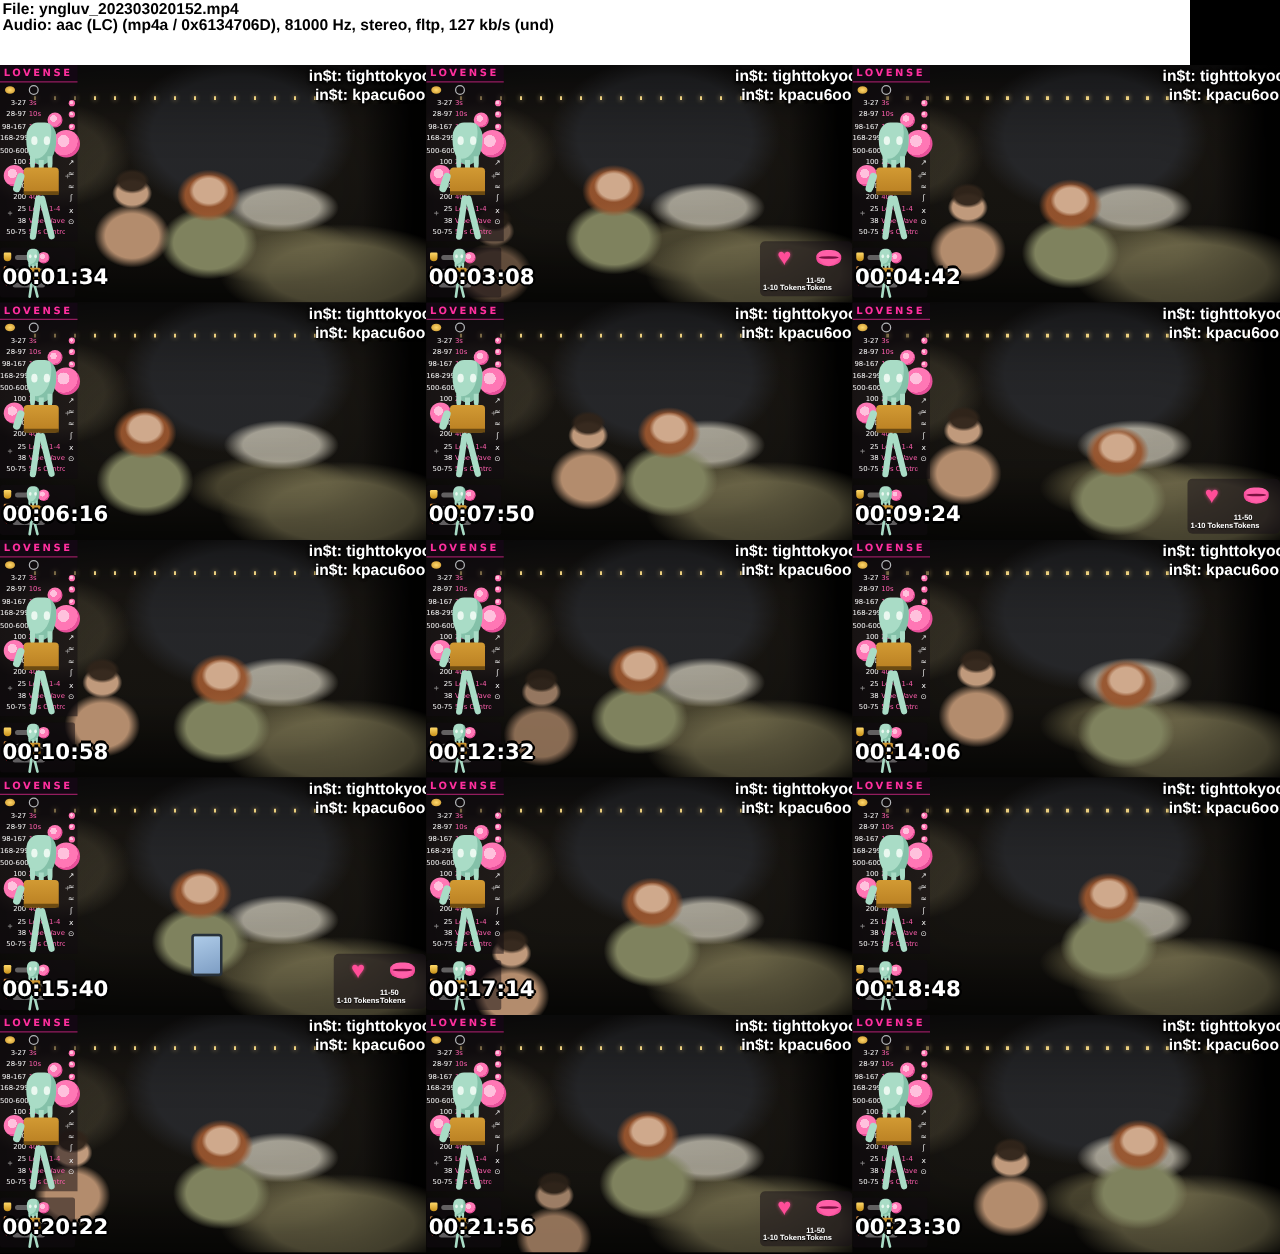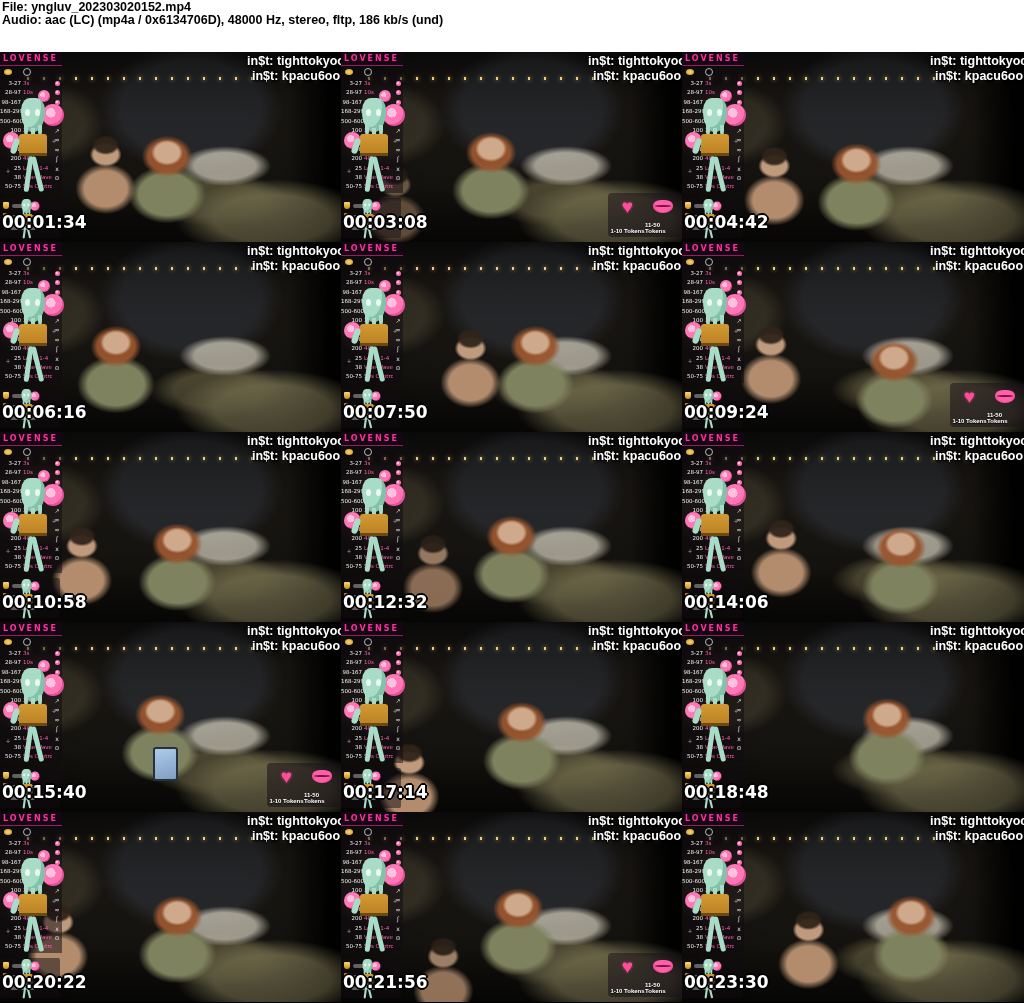--- a/index.html
+++ b/index.html
@@ -1,19 +1,19 @@
 <!DOCTYPE html>
 <html><head>
 <meta charset="utf-8">
 <style>
   html,body{margin:0;padding:0;background:#000;}
   #sheet{position:relative;width:1024px;height:1003px;background:#000;overflow:hidden;
          font-family:"Liberation Sans",sans-serif;}
   
-  #meta{width:1024px;height:52px;background:#fff;color:#000;
+  #meta{width:952px;height:52px;background:#fff;color:#000;
         font:bold 12.5px/13px "Liberation Sans",sans-serif;padding:1px 0 13px 2px;box-sizing:border-box;}
   #meta div{white-space:nowrap;overflow:hidden;}
   
   #grid{position:absolute;top:52px;left:0;width:1024px;height:836px;display:grid;
         grid-template-columns:341px 341px 342px;grid-auto-rows:190px;}
   .thumb{position:relative;overflow:hidden;background:#0c0b09;}
   
   .scene{position:absolute;inset:0;
     background:
       radial-gradient(ellipse 18% 14% at 66% 60%, rgba(197,192,176,.8) 0 50%, rgba(197,192,176,0) 75%),
@@ -123,21 +123,21 @@
   .ts{position:absolute;left:2px;bottom:11px;color:#fff;font:bold 17px/18px "DejaVu Sans",sans-serif;
     text-shadow:-2px 0 0 #000,2px 0 0 #000,0 -2px 0 #000,0 2px 0 #000,
                -1px -1px 0 #000,1px 1px 0 #000,-1px 1px 0 #000,1px -1px 0 #000;}
 </style>
 </head>
 <body>
 
 <div id="sheet">
   <div id="meta">
     <div>File: yngluv_202303020152.mp4</div>
-    <div>Audio: aac (LC) (mp4a / 0x6134706D), 48000 Hz, stereo, fltp, 186 kb/s (und)</div>
+    <div>Audio: aac (LC) (mp4a / 0x6134706D), 81000 Hz, stereo, fltp, 127 kb/s (und)</div>
   </div>
   <div id="grid">
   <div class="thumb v1">
     <div class="scene"></div>
     <div class="lights"></div>
 
     <div class="lv">
       <div class="lv-bar">LOVENSE</div>
       <div class="lv-icons">
         <span class="coin"></span>

